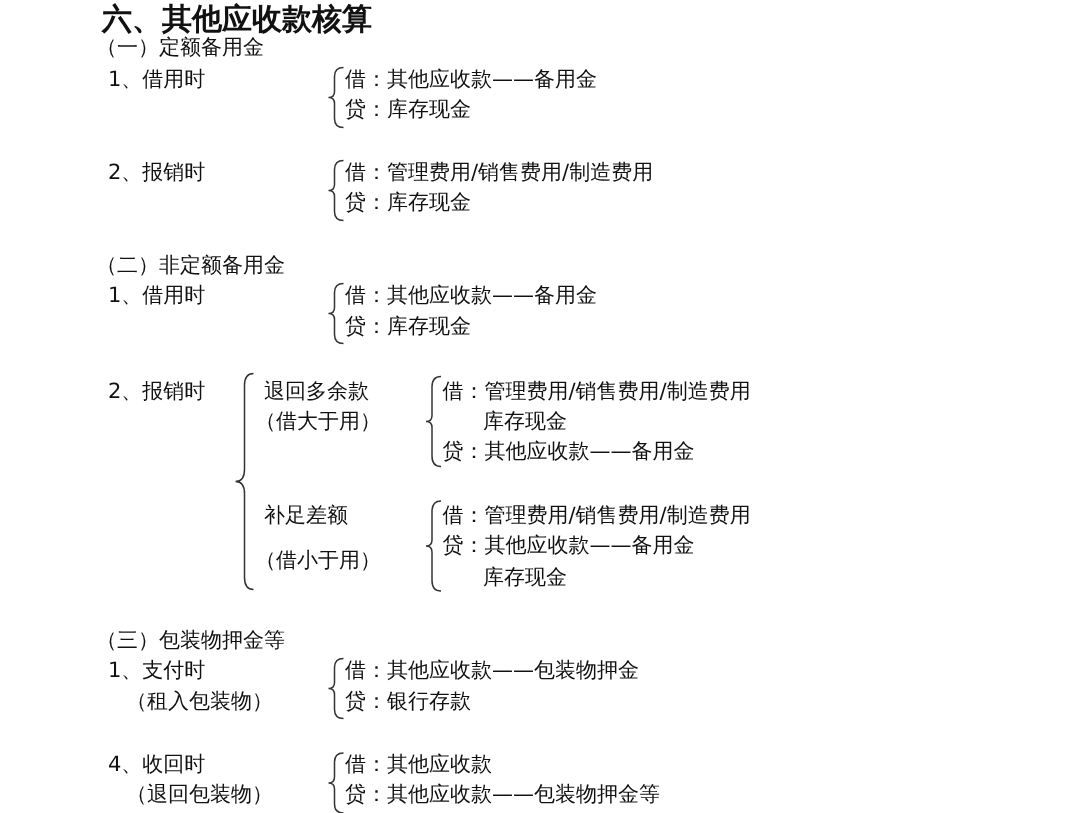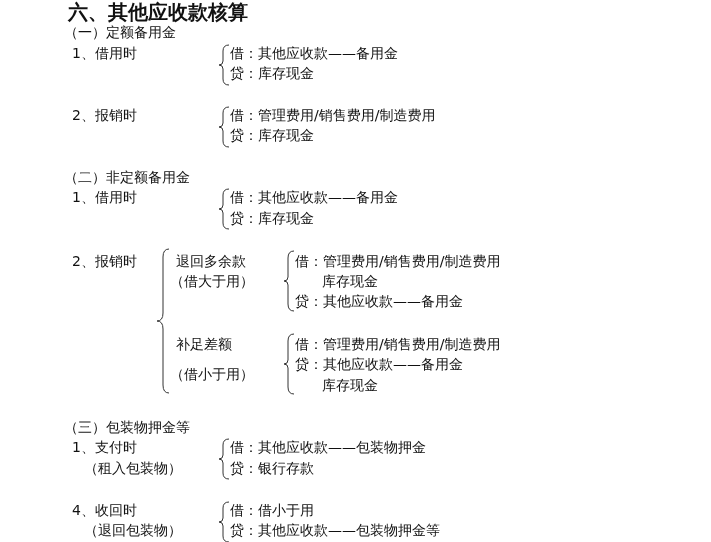--- a/index.html
+++ b/index.html
@@ -93,16 +93,16 @@
   <div class="t" style="left:230px; top:437px;text-align:right;">借：其他应收款——包装物押金</div>
   <div class="t" style="left:230px; top:458px;">贷：银行存款</div>
 
   <div class="t" style="left:72px; top:500px;">4、收回时</div>
   <div class="t" style="left:84px; top:520px;">（退回包装物）</div>
   <div class="brace" style="left:218px; top:501px;">
     <svg width="12" height="42" viewBox="0 0 12 42">
         <path d="M11 1 Q5 1 5 7 L5 17 Q5 21 1 21 Q5 21 5 25 L5 35 Q5 41 11 41" fill="none" stroke="#333" stroke-width="1"></path>
       </svg>
   </div>
-  <div class="t" style="left:230px; top:500px;">借：借小于用</div>
+  <div class="t" style="left:230px; top:500px;">借：其他应收款</div>
   <div class="t" style="left:230px; top:520px;">贷：其他应收款——包装物押金等</div>
 
 </div>
 
 </body></html>

